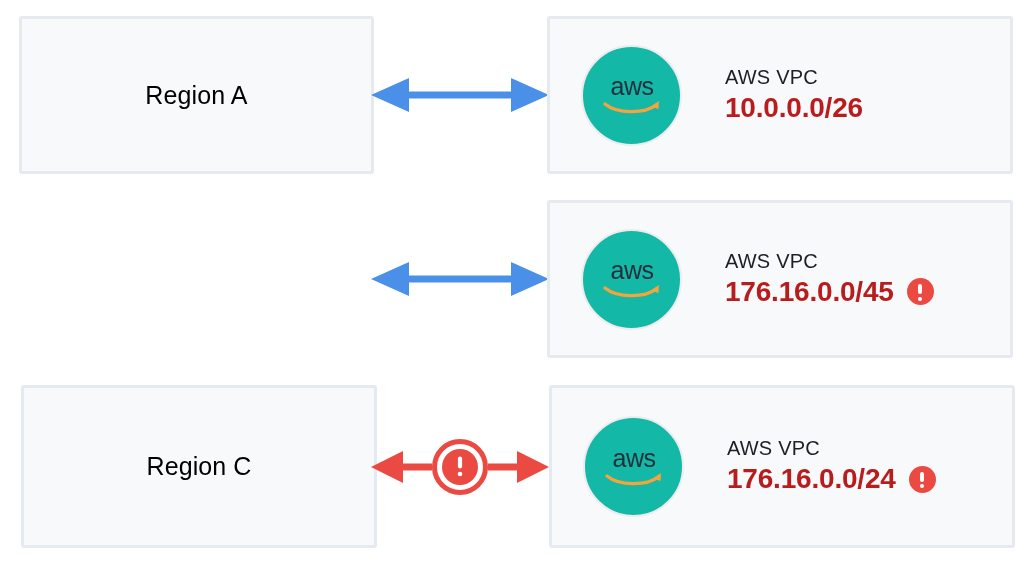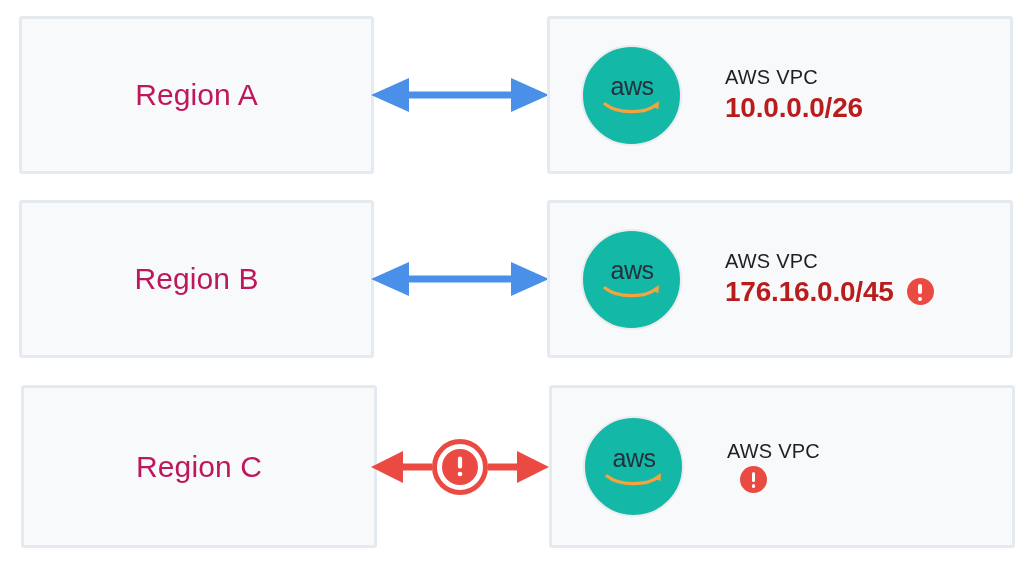--- a/index.html
+++ b/index.html
@@ -42,22 +42,22 @@
     background: #f7f9fb;
     border: 3px solid #e5eaf1;
     border-radius: 3px;
     display: flex;
     align-items: center;
     justify-content: center;
   }
   .row-3 .region-box { left: 21px; width: 356px; }
 
   .region-label {
-    font-size: 30px;
-    color: #be185d;
+    font-size: 25px;
+    color: #000000;
     letter-spacing: 0.1px;
   }
 
   
   .vpc-card {
     position: absolute;
     top: 0;
     left: 547px;
     width: 466px;
     height: 100%;
@@ -189,23 +189,20 @@
         <div class="vpc-cidr-line">
           <span class="vpc-cidr">10.0.0.0/26</span>
 
         </div>
       </div>
     </div>
   </div>
 
   <div class="row row-2">
 
-    <div class="region-box">
-      <span class="region-label">Region B</span>
-    </div>
 
     <div class="connector">
       <svg width="178" height="60" viewBox="0 0 178 60" xmlns="http://www.w3.org/2000/svg">
         <g>
           <rect x="34" y="26.5" width="110" height="7" fill="#4a90e8"></rect>
           <polygon points="0,30 38,13 38,47" fill="#4a90e8"></polygon>
           <polygon points="178,30 140,13 140,47" fill="#4a90e8"></polygon>
         </g>
       </svg>
     </div>
@@ -255,19 +252,20 @@
       <div class="aws-circle">
         <svg width="62" height="42" viewBox="0 0 62 42" xmlns="http://www.w3.org/2000/svg">
           <text x="31" y="21" text-anchor="middle" font-family="Liberation Sans, sans-serif" font-size="25" fill="#252f3e" letter-spacing="-0.5">aws</text>
           <path d="M4 30 C 16 40, 44 40, 55 31" stroke="#f5a33c" stroke-width="3.4" fill="none" stroke-linecap="round"></path>
           <polygon points="58,27 57.5,35 50,32.5" fill="#f5a33c"></polygon>
         </svg>
       </div>
       <div class="vpc-text">
         <div class="vpc-title">AWS VPC</div>
         <div class="vpc-cidr-line">
+          <span class="vpc-cidr">176.16.0.0/24</span>
           <span class="alert-badge"></span>
         </div>
       </div>
     </div>
   </div>
 
 </div>
 
 </body></html>

